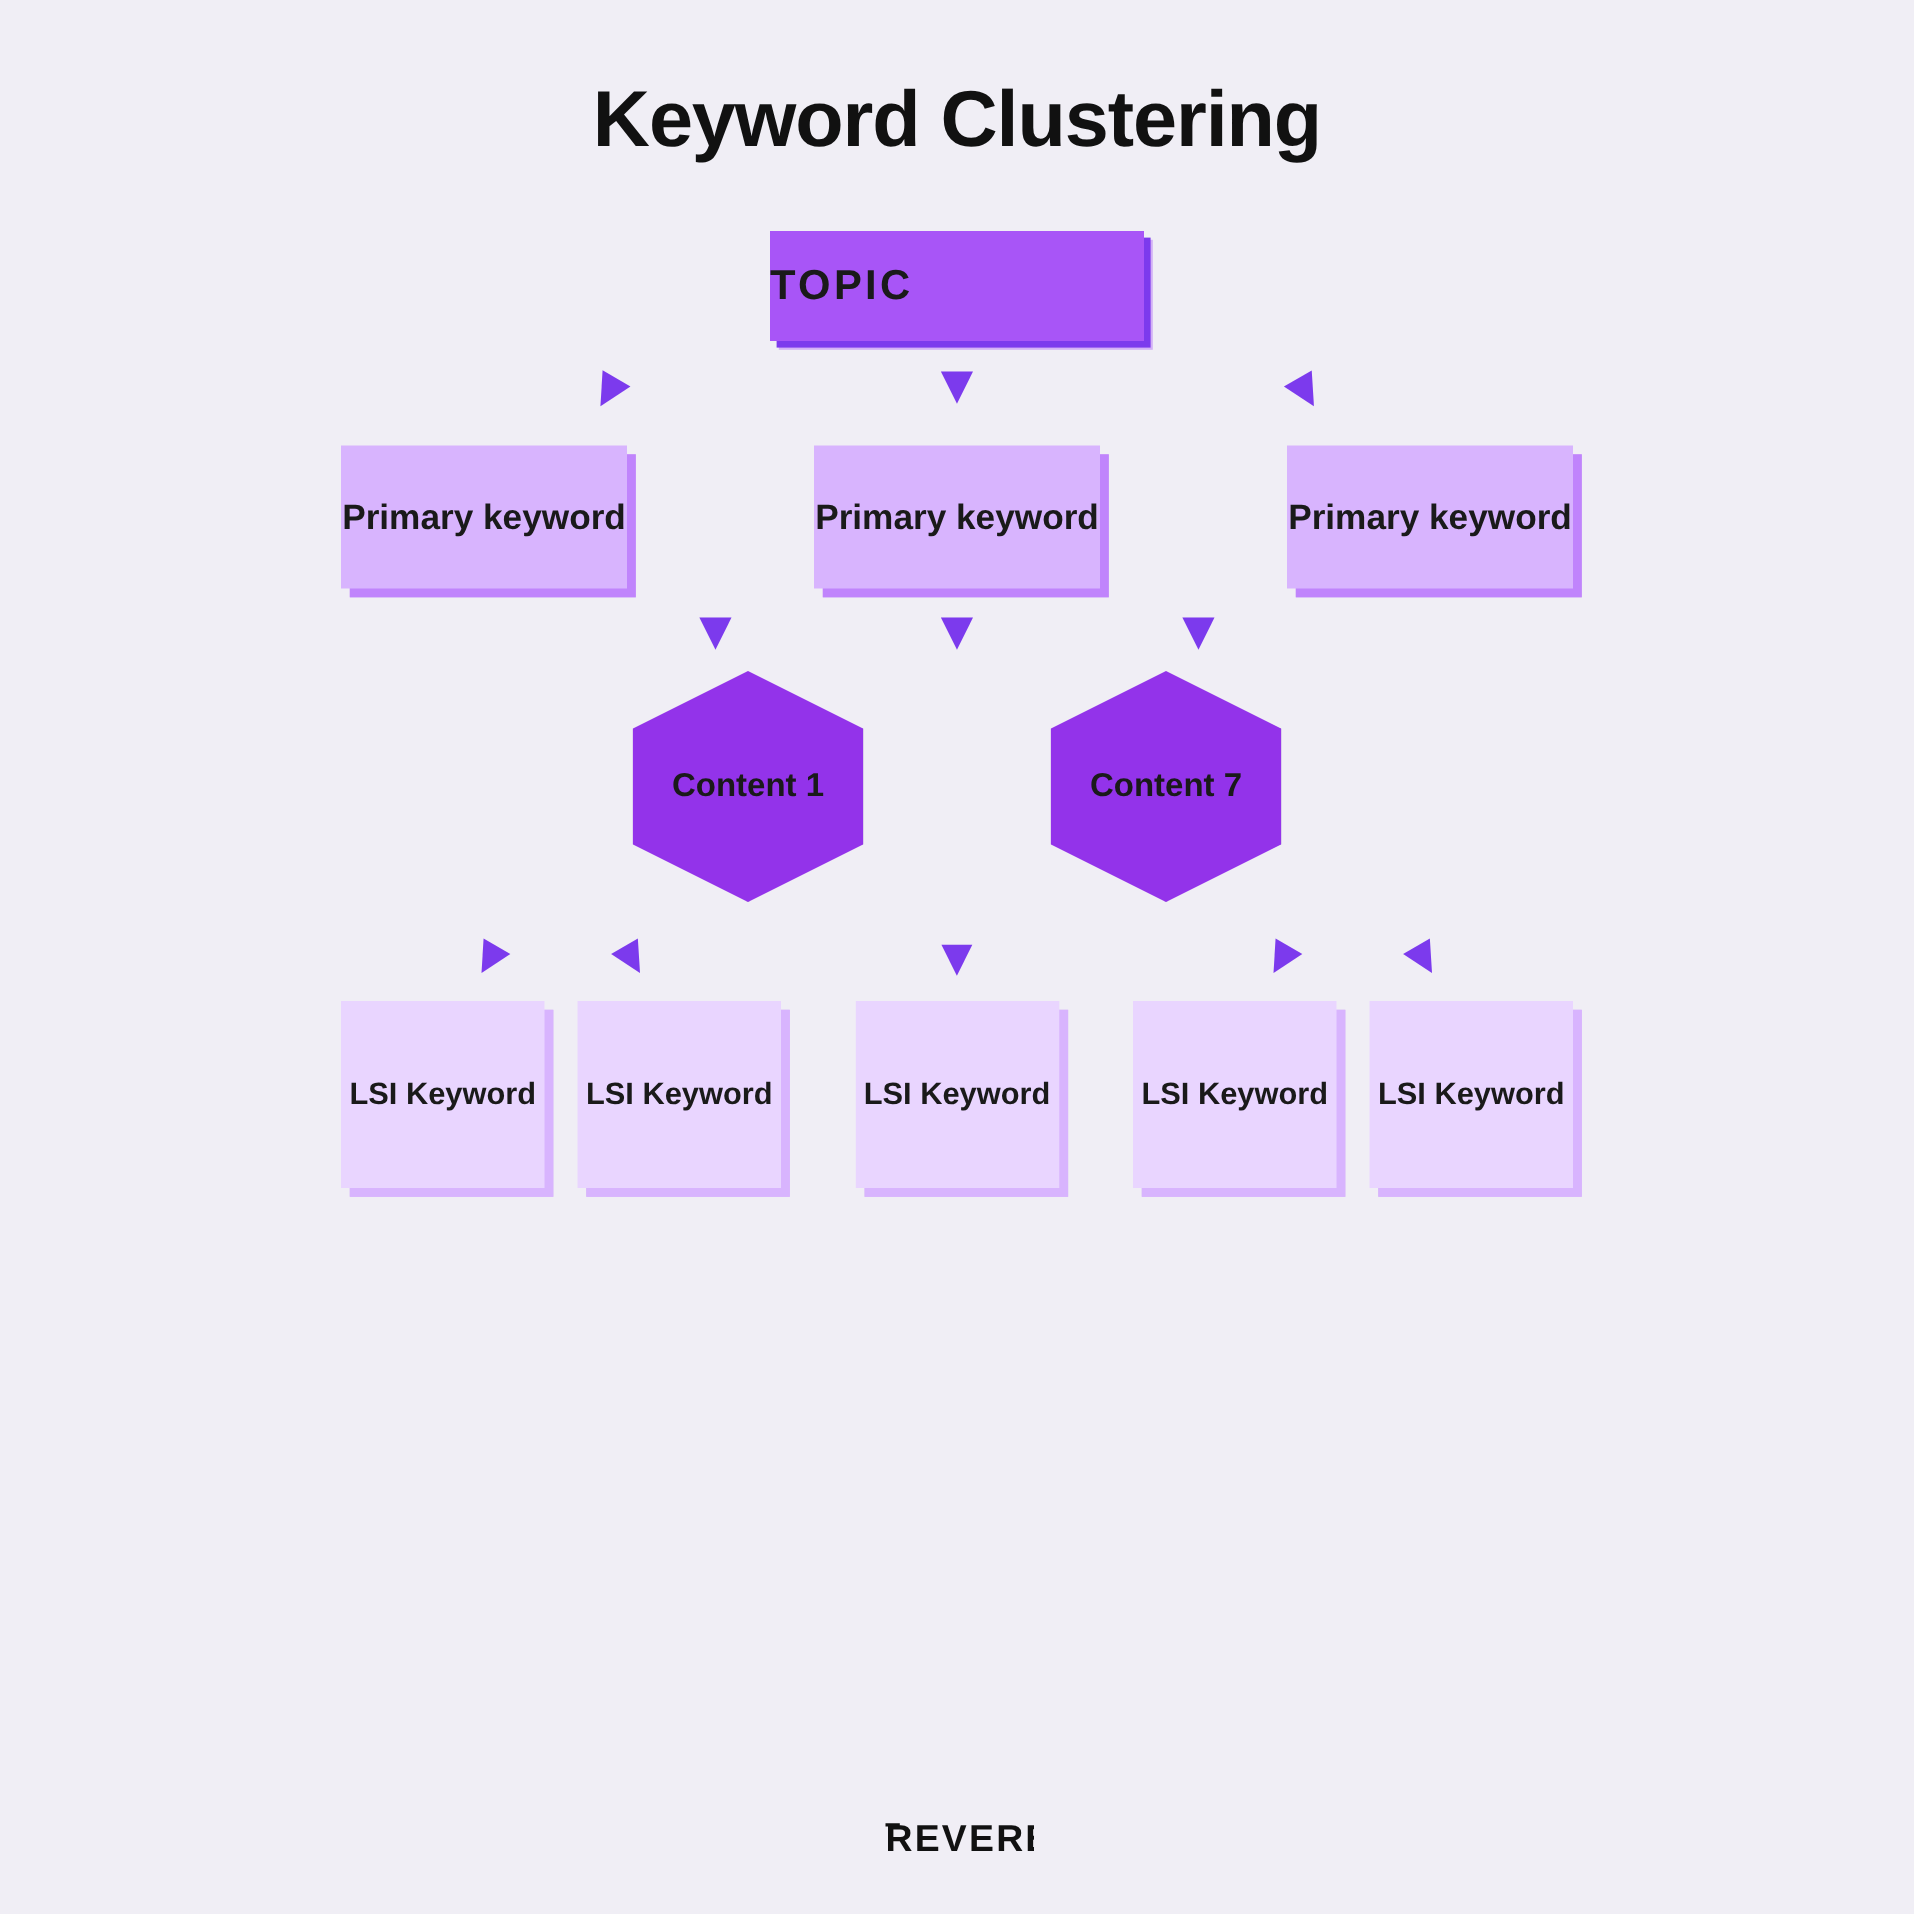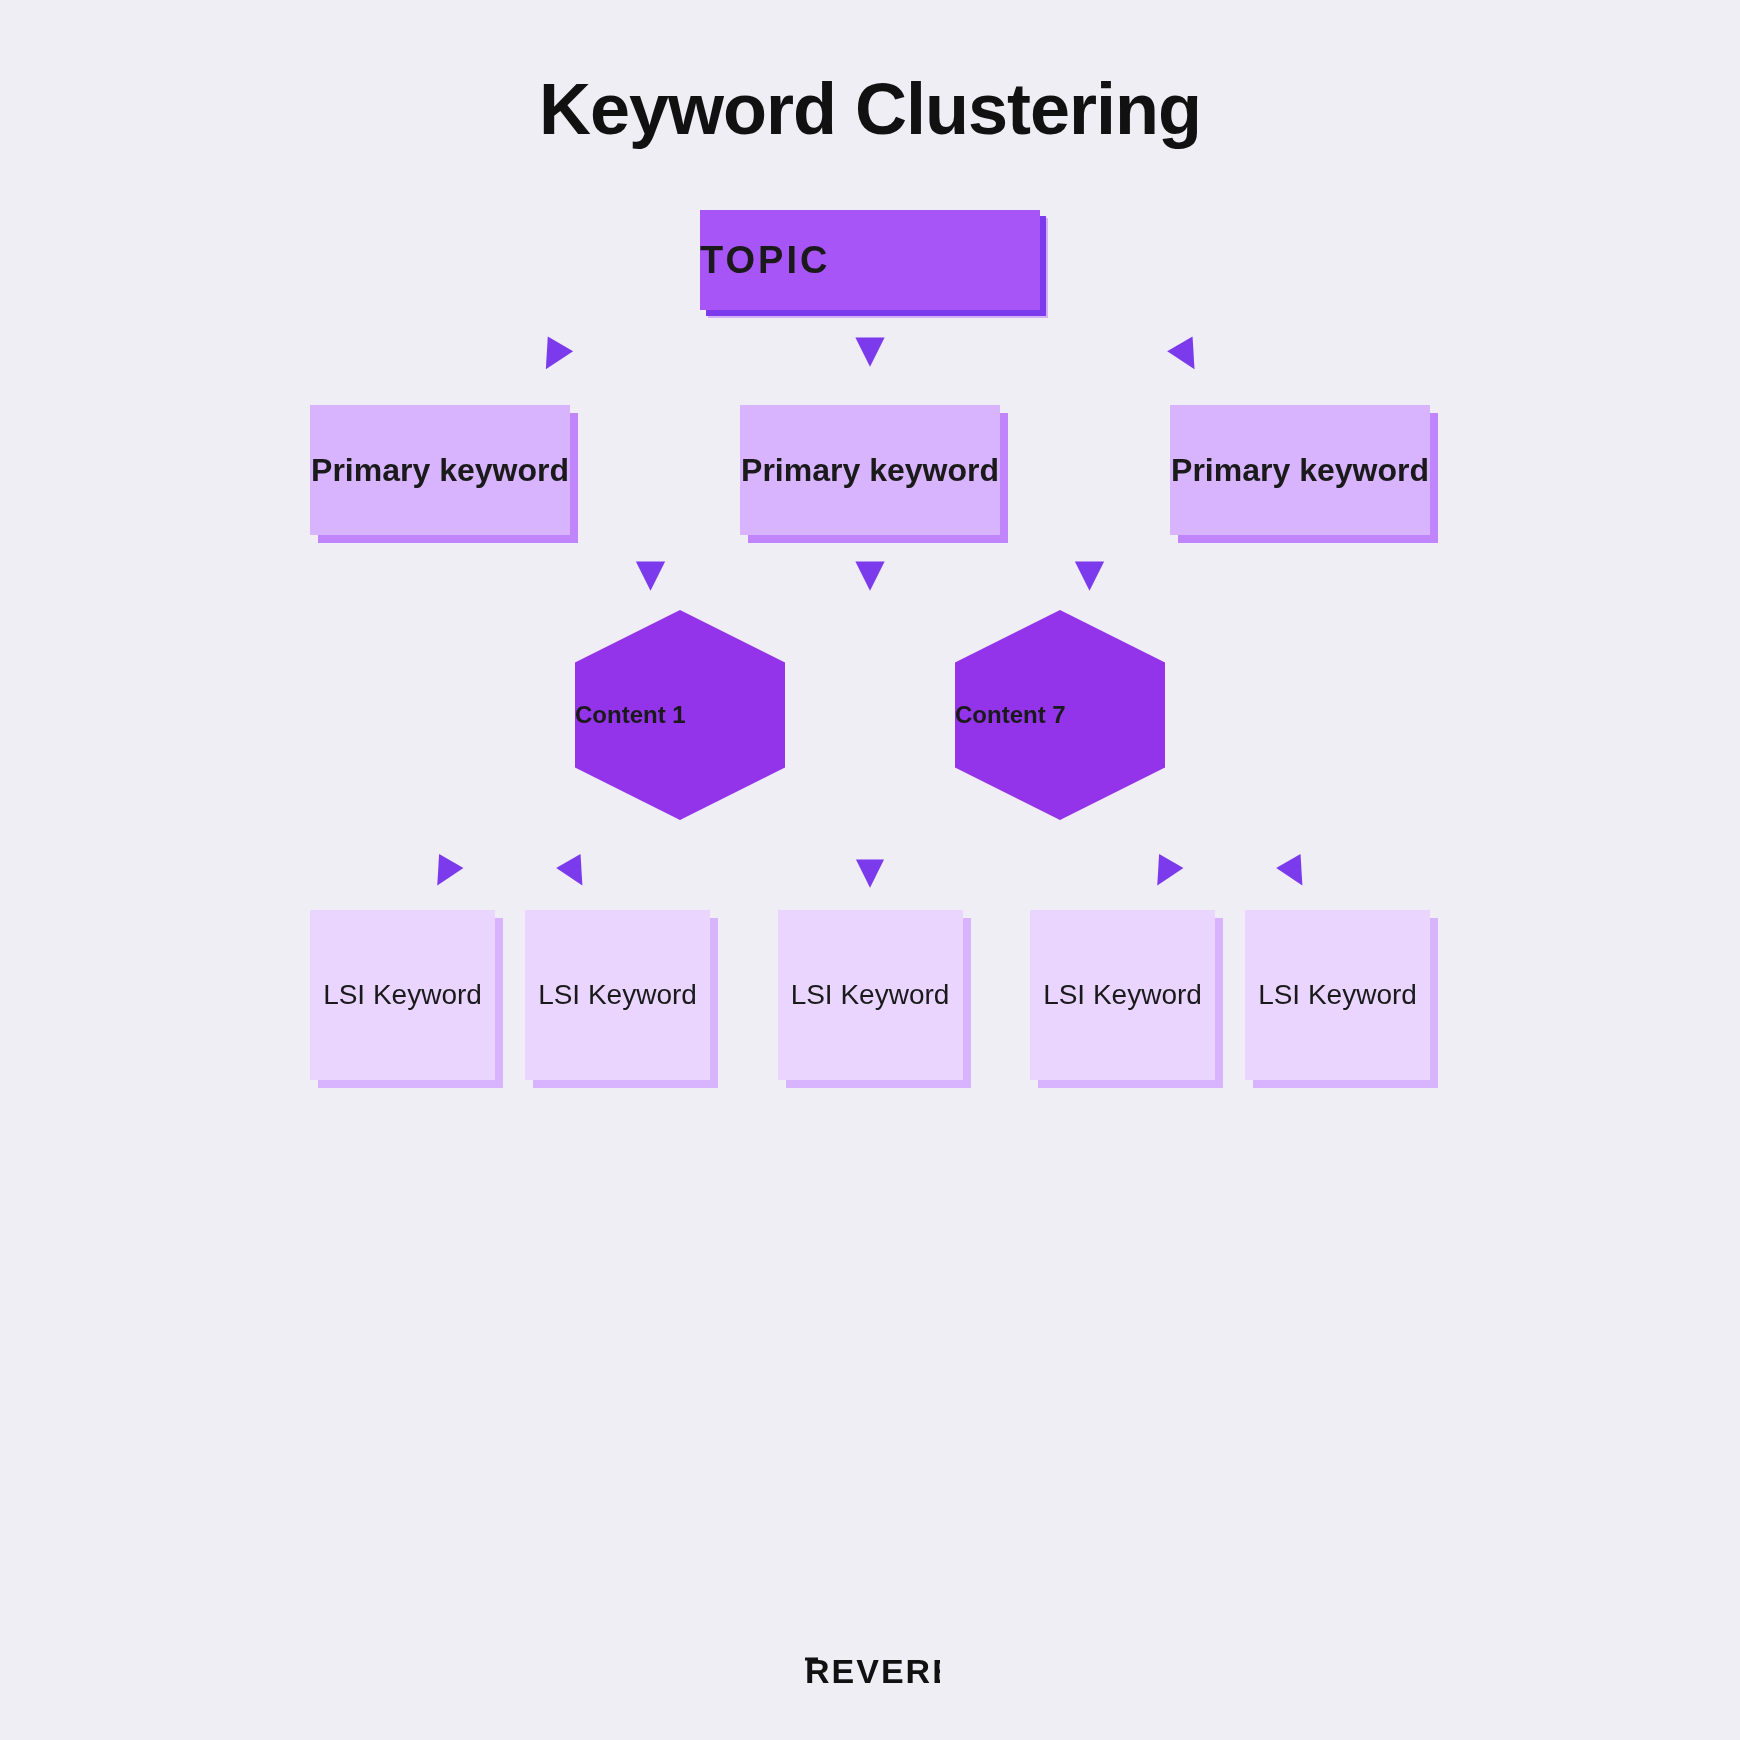--- a/index.html
+++ b/index.html
@@ -64,34 +64,34 @@
       box-shadow: 8px 8px 0 #c084fc;
     }
 
     .hexagon {
       width: 210px;
       height: 210px;
       background: #9333ea;
       clip-path: polygon(50% 0%, 100% 25%, 100% 75%, 50% 100%, 0% 75%, 0% 25%);
       display: flex;
       align-items: center;
-      justify-content: flex-start;
-      font-size: 24px;
+      justify-content: center;
+      font-size: 30px;
       font-weight: 700;
       color: #1a1a1a;
       text-align: center;
       box-shadow: 5px 5px 10px rgba(0,0,0,0.2);
     }
 
     
     .lsi-box {
       background: #e9d5ff;
       color: #1a1a1a;
       font-size: 28px;
-      font-weight: 400;
+      font-weight: 700;
       width: 185px;
       height: 170px;
       display: flex;
       align-items: center;
       justify-content: center;
       text-align: center;
       position: relative;
       box-shadow: 8px 8px 0 #d8b4fe;
     }
 

